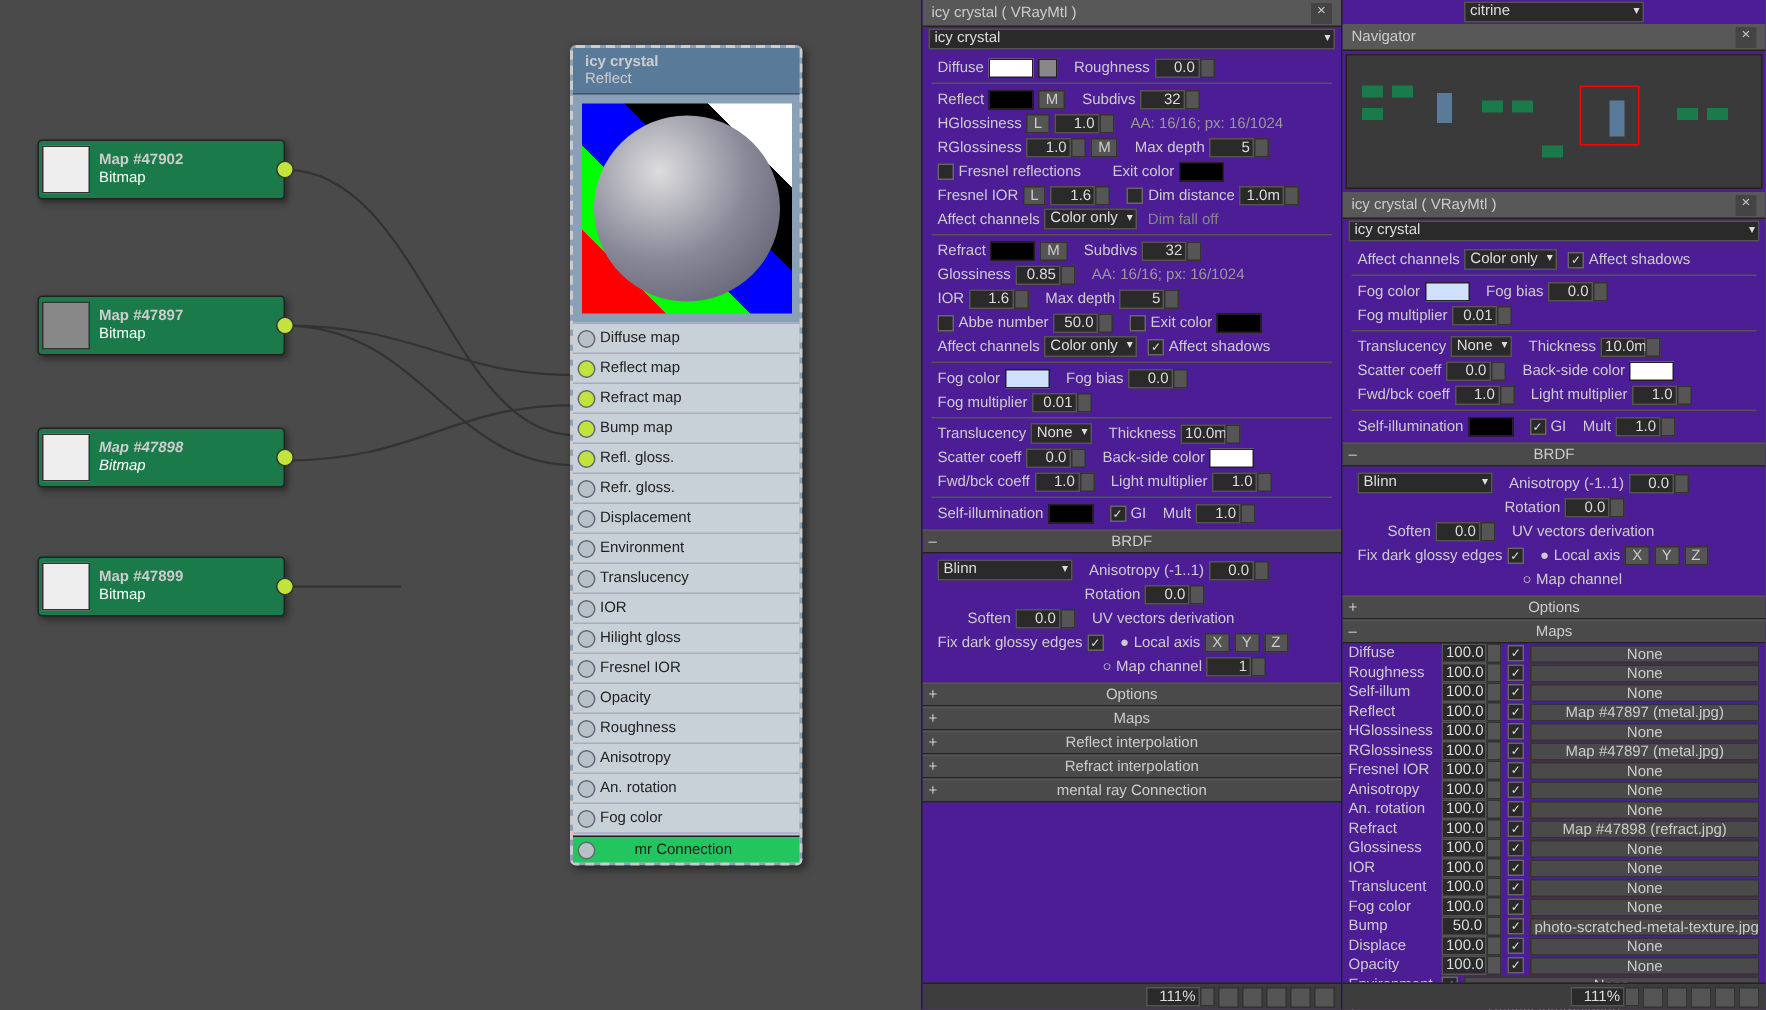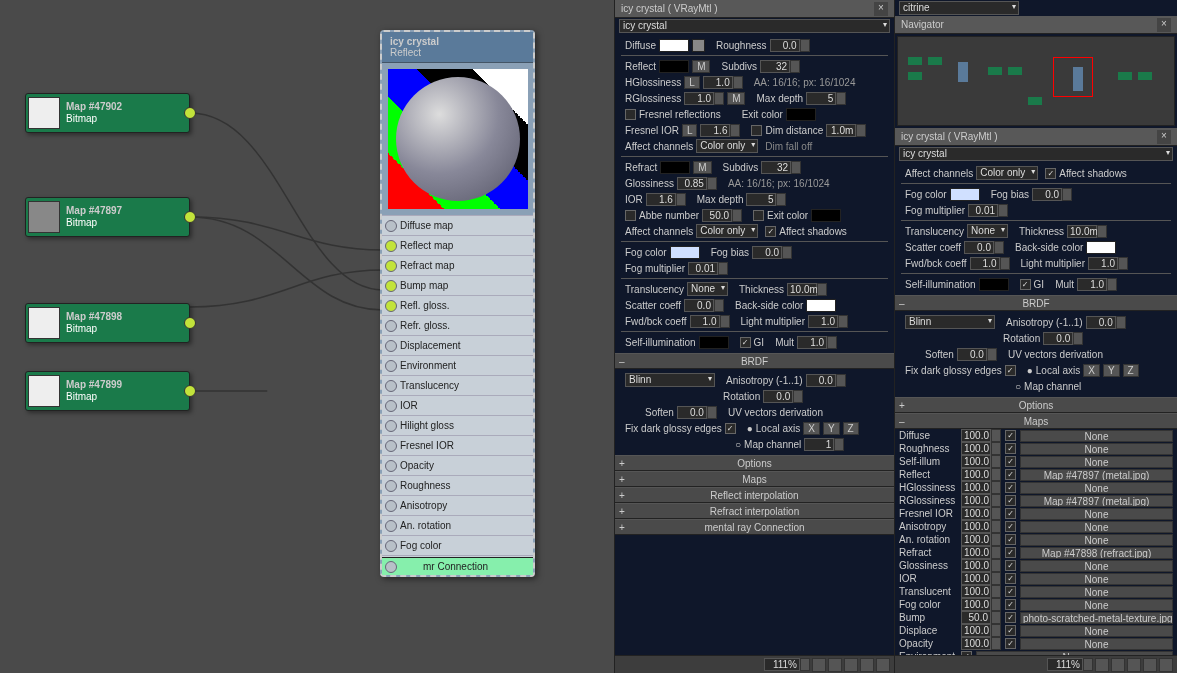--- a/index.html
+++ b/index.html
@@ -12,25 +12,25 @@
 .bitmap-node .port { position: absolute; right: -7px; top: 50%; width: 12px; height: 12px; border-radius: 50%; background: #c2e33b; border: 1px solid #333; transform: translateY(-50%); }
 .mtl-node { position: absolute; left: 380px; top: 30px; width: 155px; background: #8aa0b6; border: 2px dashed #ccc; border-radius: 4px; box-shadow: 2px 2px 6px rgba(0,0,0,0.5); }
 .mtl-head { background: #5a7a9a; padding: 4px 8px; color: #fff; font-weight: bold; border-bottom: 1px solid #456; }
 .mtl-head .sub { font-weight: normal; }
 .mtl-preview { width: 140px; height: 140px; margin: 6px auto; background: linear-gradient(45deg,#f00 0 20%,#0f0 20% 40%,#00f 40% 60%,#000 60% 80%,#fff 80% 100%); position: relative; }
 .mtl-preview::after { content:''; position:absolute; top:8px; left:8px; right:8px; bottom:8px; border-radius:50%; background: radial-gradient(circle at 35% 30%, #ddd, #889, #556); }
 .slot-list { background: #c8d0d8; }
 .slot { height: 20px; display: flex; align-items: center; padding-left: 18px; color: #222; position: relative; border-top: 1px solid #aab; }
 .slot::before { content:''; position:absolute; left:3px; top:50%; width:10px; height:10px; border-radius:50%; background:#b8c0c8; border:1px solid #667; transform:translateY(-50%); }
 .slot.connected::before { background:#c2e33b; }
-.slot.footer { background:#86efac; padding-left:0; justify-content:center; }
+.slot.footer { background:#22c55e; padding-left:0; justify-content:center; }
 svg.wires { position:absolute; top:0; left:0; width:614px; height:673px; pointer-events:none; }
 svg.wires path { stroke:#333; stroke-width:1.5; fill:none; }
 
-.panel { flex: 0 0 280px; background: #0f172a; border-left: 1px solid #222; height: 673px; overflow: hidden; position: relative; }
+.panel { flex: 0 0 280px; background: #4c1d95; border-left: 1px solid #222; height: 673px; overflow: hidden; position: relative; }
 .panel.narrow { flex: 0 0 283px; }
 .title-bar { background: #585858; height: 18px; padding: 2px 6px; border-bottom: 1px solid #222; display:flex; justify-content:space-between; align-items:center; }
 .title-bar .x { width:14px; height:14px; background:#444; text-align:center; line-height:12px; }
 .field-row { display:flex; align-items:center; height:16px; padding: 0 4px; gap:3px; }
 .field-row label { color:#ccc; flex:0 0 auto; }
 .spinner { display:flex; align-items:center; }
 .spinner .val { background:#2a2a2a; border:1px solid #555; height:13px; width:30px; padding:0 2px; text-align:right; color:#ddd; }
 .spinner .arr { width:10px; height:13px; background:#555; border:1px solid #333; display:flex; flex-direction:column; }
 .swatch { width:30px; height:13px; border:1px solid #222; }
 .swatch.white { background:#fff; }
@@ -71,21 +71,21 @@
       <div class="bitmap-node" style="left: 25px; top: 93px;">
         <div class="thumb "></div>
     <div class="lbl"><b>Map #47902</b><br>Bitmap</div>
     <div class="port"></div>
       </div>
       <div class="bitmap-node" style="left: 25px; top: 197px;">
         <div class="thumb gray"></div>
     <div class="lbl"><b>Map #47897</b><br>Bitmap</div>
     <div class="port"></div>
       </div>
-      <div class="bitmap-node" style="left: 25px; top: 303px;">
+      <div class="bitmap-node" style="left: 25px; top: 285px; font-style: italic;">
         <div class="thumb "></div>
     <div class="lbl"><b>Map #47898</b><br>Bitmap</div>
     <div class="port"></div>
       </div>
       <div class="bitmap-node" style="left: 25px; top: 371px;">
         <div class="thumb "></div>
     <div class="lbl"><b>Map #47899</b><br>Bitmap</div>
     <div class="port"></div>
       </div>
     </div>
@@ -362,21 +362,21 @@
       </div>
     <div class="ico"></div>
     <div class="ico"></div>
     <div class="ico"></div>
     <div class="ico"></div>
     <div class="ico"></div>
   </div>
 </div>
 
 <div class="panel narrow">
-  <div class="field-row" style="justify-content:flex-start;padding:2px 4px">
+  <div class="field-row" style="justify-content:center;padding:2px 20px">
     <div class="dropdown" style="width:120px">citrine</div>
   </div>
   <div class="title-bar">
     <span>Navigator</span>
     <span class="x">×</span>
   </div>
   <div class="nav-box">
     <div class="nav-mini" style="left:10px;top:20px"></div>
     <div class="nav-mini" style="left:10px;top:35px"></div>
     <div class="nav-mini" style="left:30px;top:20px"></div>

